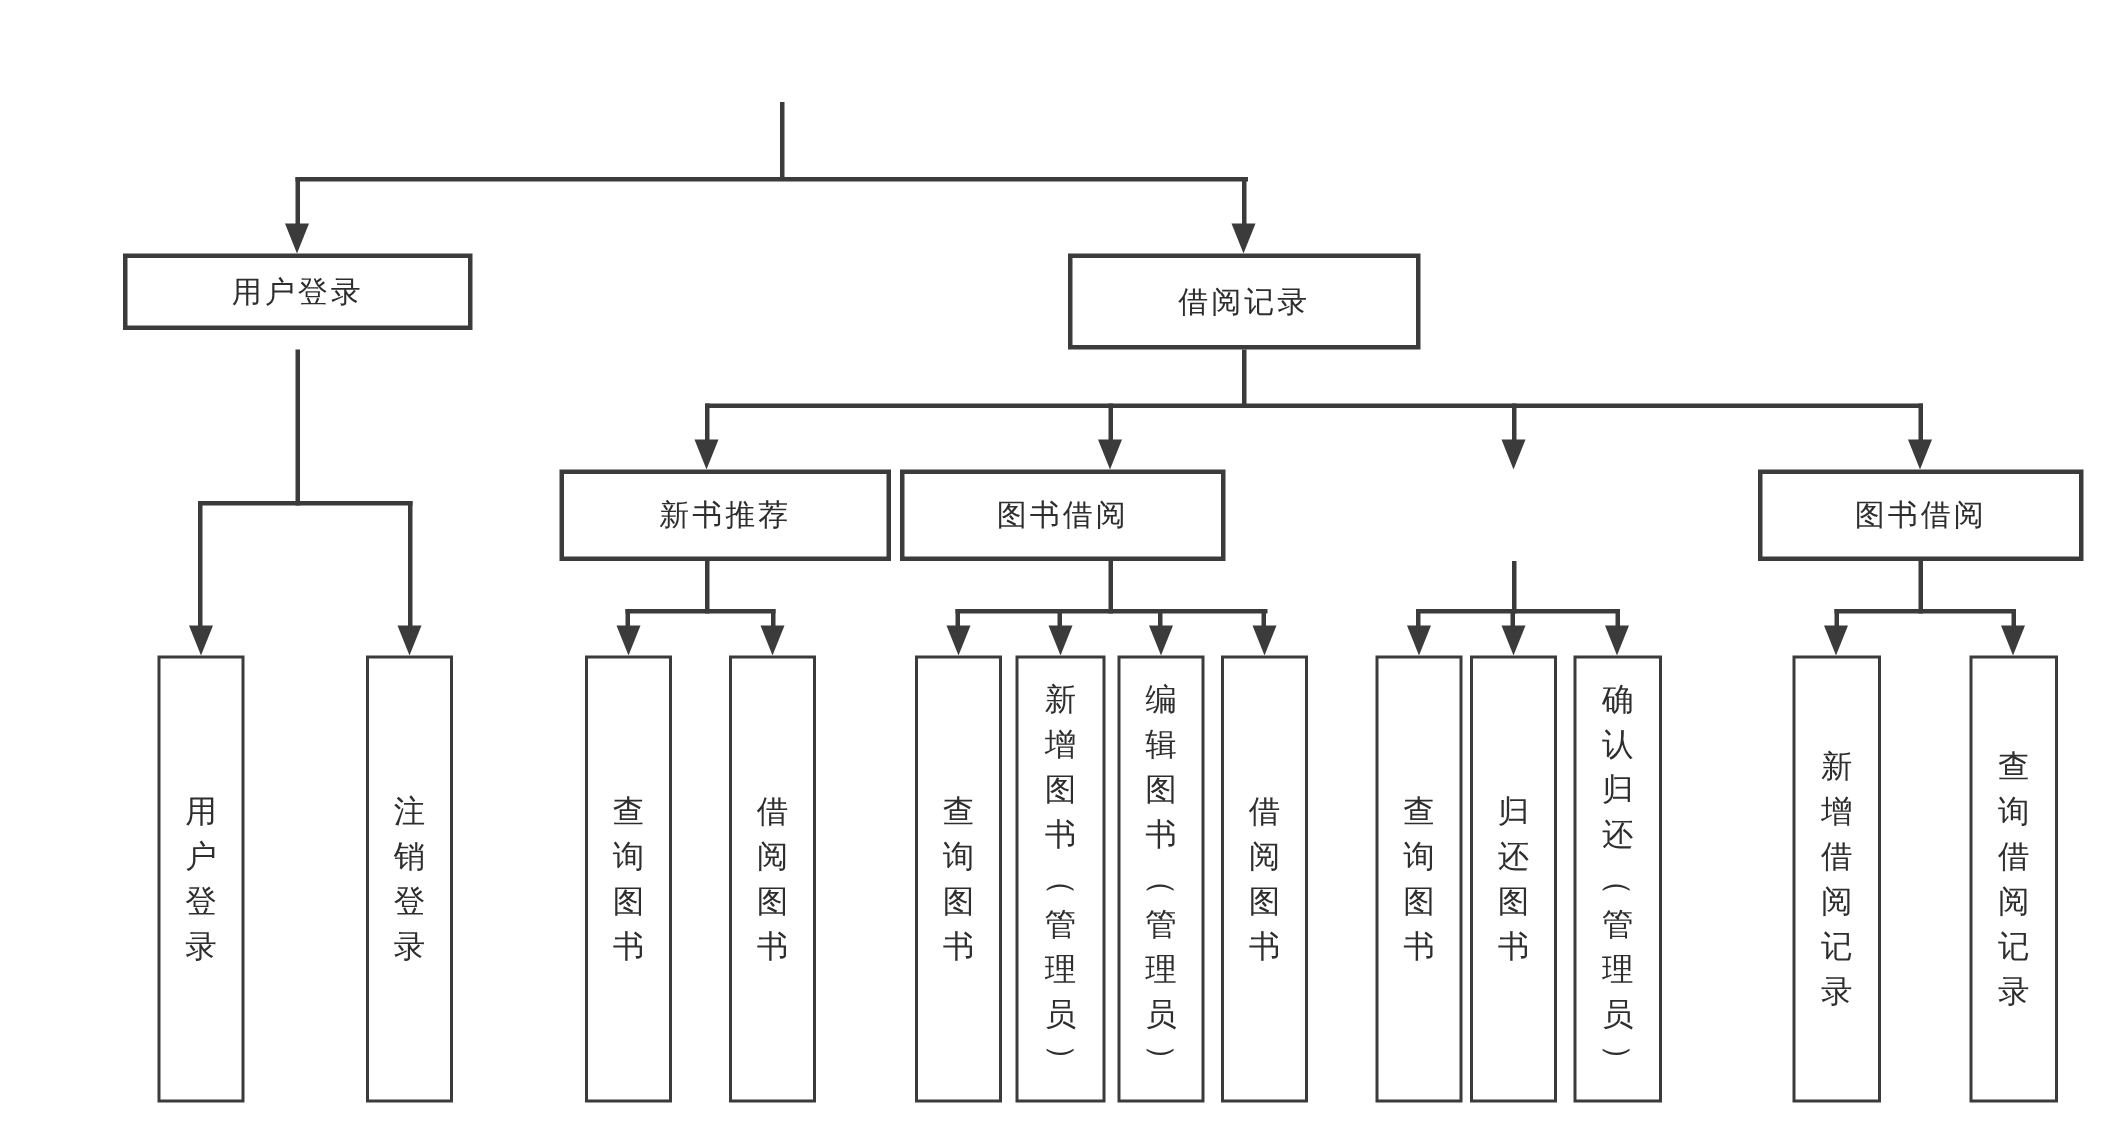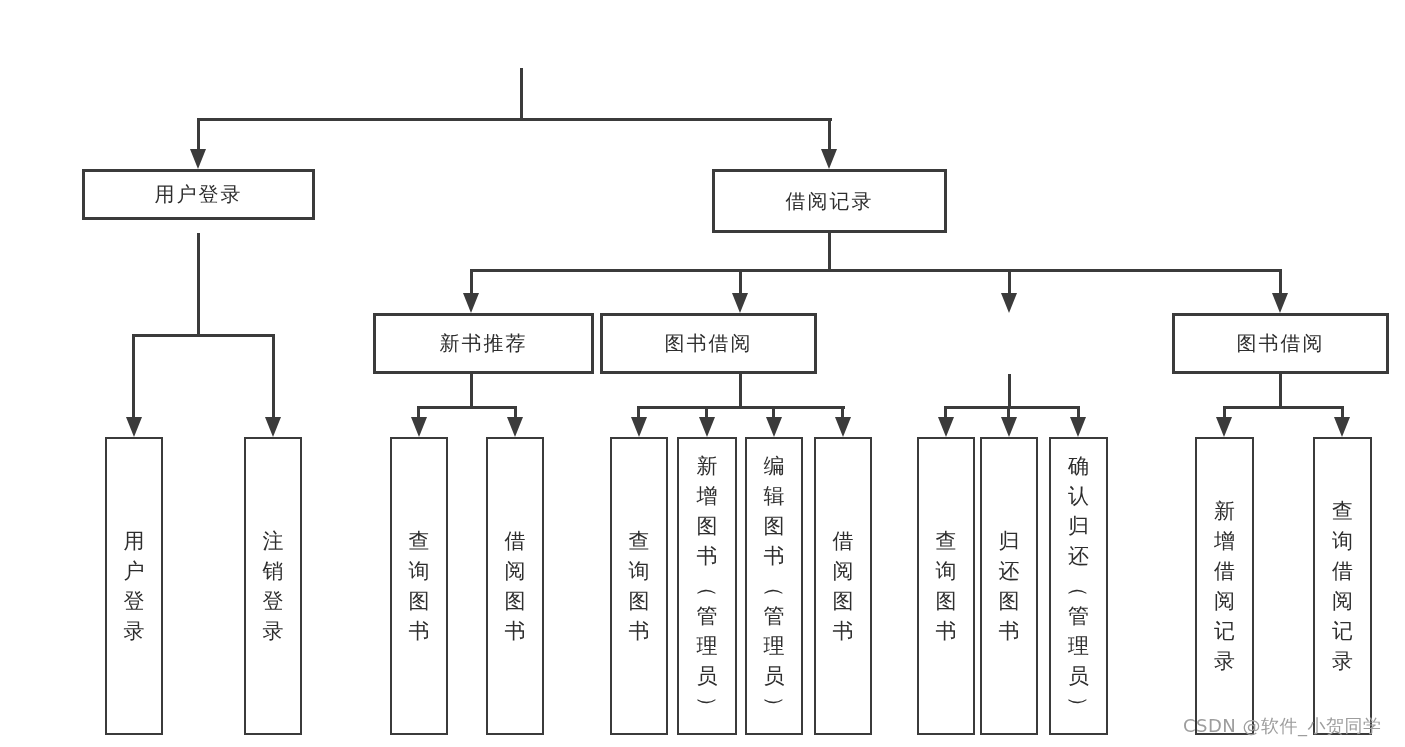--- a/index.html
+++ b/index.html
@@ -262,15 +262,14 @@
     <span class="vtext">
         <span class="vchar">查</span>
         <span class="vchar">询</span>
         <span class="vchar">借</span>
         <span class="vchar">阅</span>
         <span class="vchar">记</span>
         <span class="vchar">录</span>
       </span>
   </div>
 
-  <div class="watermark">CSDN @软件_小贺同学</div>
 
 </div>
 
 </body></html>

